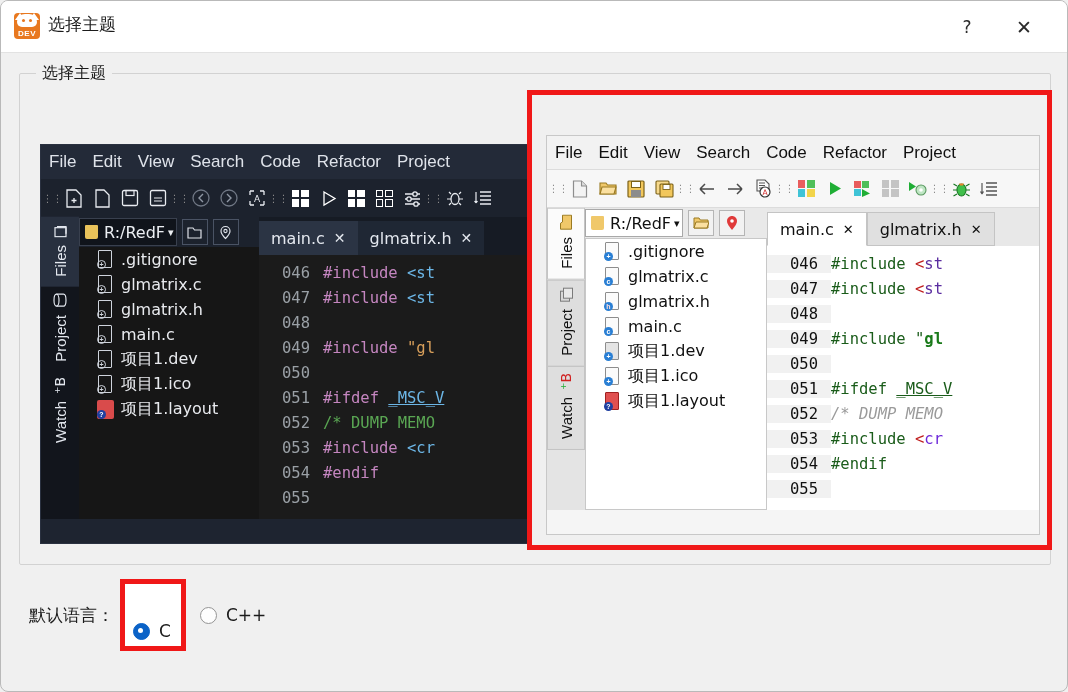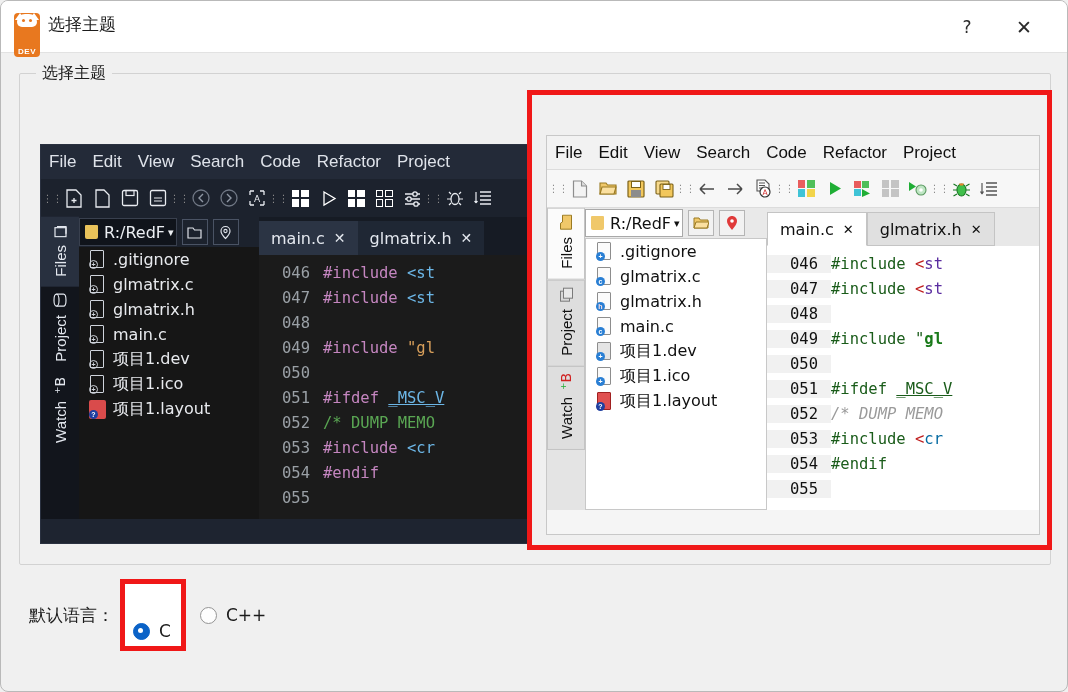--- a/index.html
+++ b/index.html
@@ -24,21 +24,21 @@
 
   
   #titlebar {
     position: absolute; left: 0; top: 0;
     width: 100%; height: 52px;
     background: #ffffff;
     border-bottom: 1px solid #e2e2e2;
   }
   #app-icon {
     position: absolute; left: 13px; top: 12px;
-    width: 26px; height: 44px;
+    width: 26px; height: 26px;
     border-radius: 4px;
     background: #e8781f;
     overflow: hidden;
   }
   #app-icon .face {
     position: absolute; left: 3px; top: 1px; width: 20px; height: 13px;
     background: #ffffff; border-radius: 8px 8px 5px 5px;
   }
   #app-icon .ear-l, #app-icon .ear-r {
     position: absolute; top: 0px; width: 0; height: 0;
@@ -119,21 +119,21 @@
   .pv-menubar .mi { font-size: 17px; padding: 0 8px; white-space: nowrap; }
   .pv-toolbar { display: flex; align-items: center; height: 38px; padding: 0 4px; }
   .pv-body { display: flex; }
   .pv-vtabs { width: 38px; display: flex; flex-direction: column; }
   .vtab {
     writing-mode: vertical-rl; transform: rotate(180deg);
     display: flex; align-items: center; justify-content: flex-start;
     font-size: 15px; padding: 10px 0 6px 0;
   }
   .filelist { flex: none; }
-  .file-row { display: flex; align-items: center; height: 25px; padding-left: 10px; }
+  .file-row { display: flex; align-items: center; height: 25px; padding-left: 18px; }
   .file-name { font-size: 16px; margin-left: 7px; white-space: nowrap;
                font-family: "DejaVu Sans", sans-serif; }
   .pv-editor { flex: 1; overflow: hidden; }
   .pv-tabs { display: flex; height: 38px; align-items: flex-end; }
   .pv-tab {
     height: 34px; display: flex; align-items: center; padding: 0 12px;
     font-size: 16px; white-space: nowrap;
     font-family: "DejaVu Sans", sans-serif;
   }
   .code-area { padding-top: 5px; }
@@ -801,21 +801,21 @@
               <div class="code-line">
                   <span class="lnum">051</span>
                   <span><span style="color:#1a5c1a">#ifdef </span><span style="color:#1a5c1a;text-decoration:underline">_MSC_V</span></span>
                 </div>
               <div class="code-line">
                   <span class="lnum">052</span>
                   <span style="color:#9a9a9a;font-style:italic">/* DUMP MEMO</span>
                 </div>
               <div class="code-line">
                   <span class="lnum">053</span>
-                  <span><span style="color:#1a5c1a">#include </span><span style="color:#c02020">&lt;</span><span style="color:#0369a1">cr</span></span>
+                  <span><span style="color:#1a5c1a">#include </span><span style="color:#c02020">&lt;</span><span style="color:#6d28d9">cr</span></span>
                 </div>
               <div class="code-line">
                   <span class="lnum">054</span>
                   <span style="color:#1a5c1a">#endif</span>
                 </div>
               <div class="code-line">
                   <span class="lnum">055</span>
                 </div>
             </div>
           </div>

